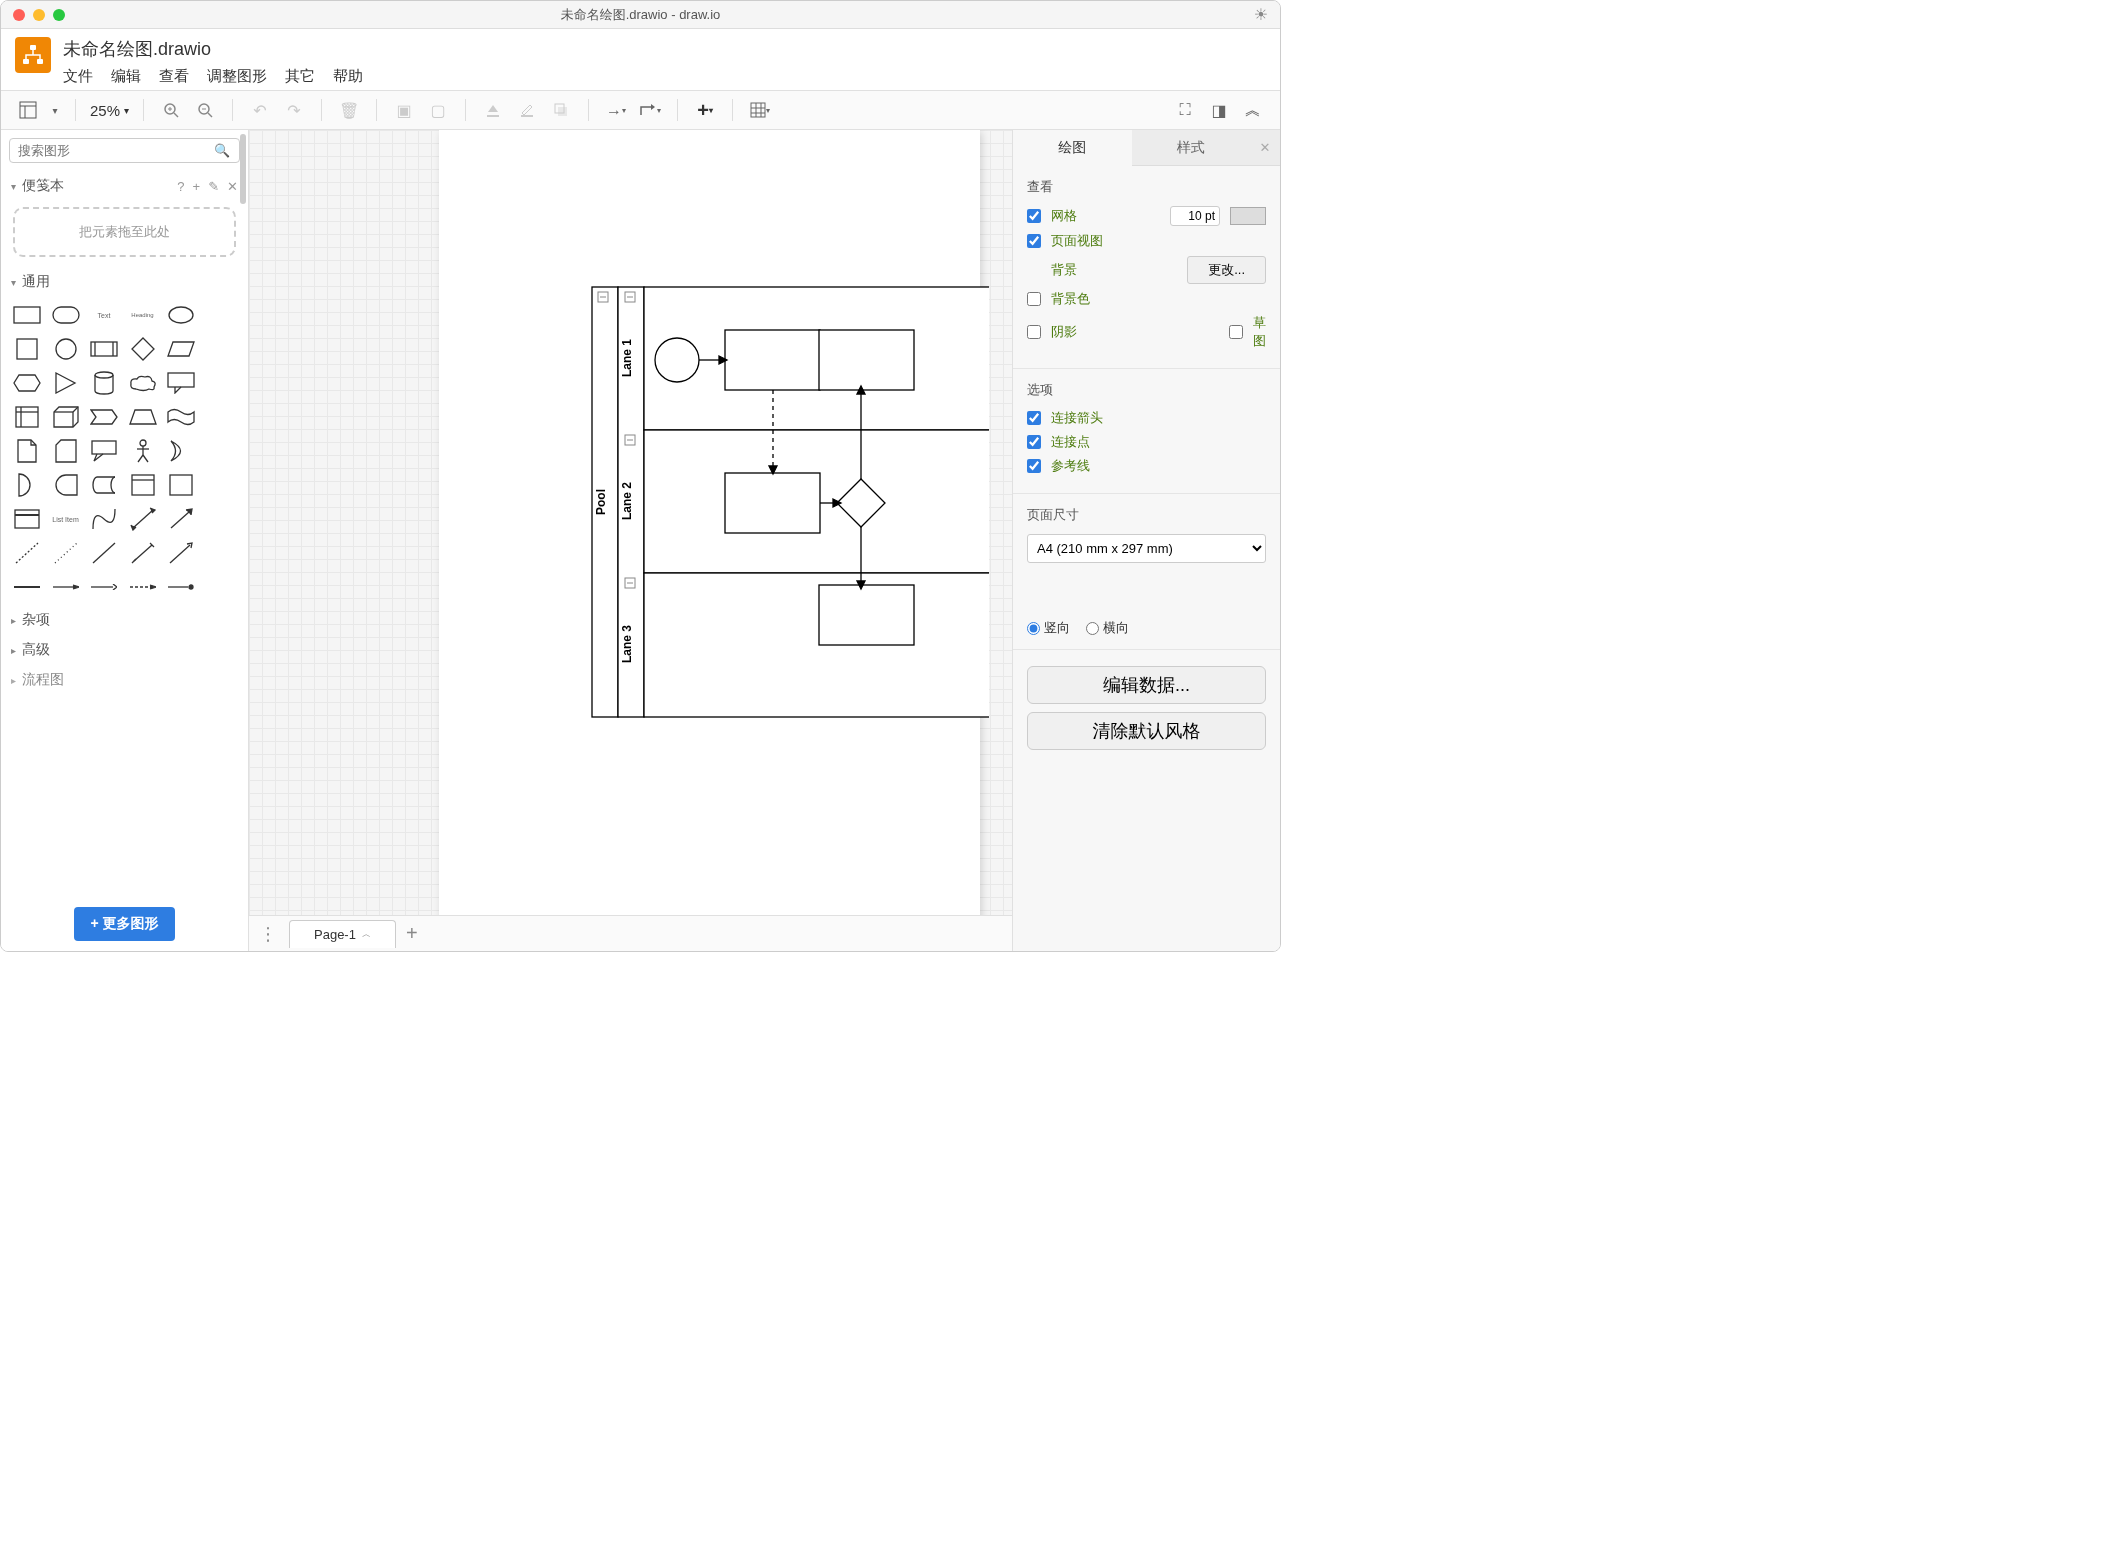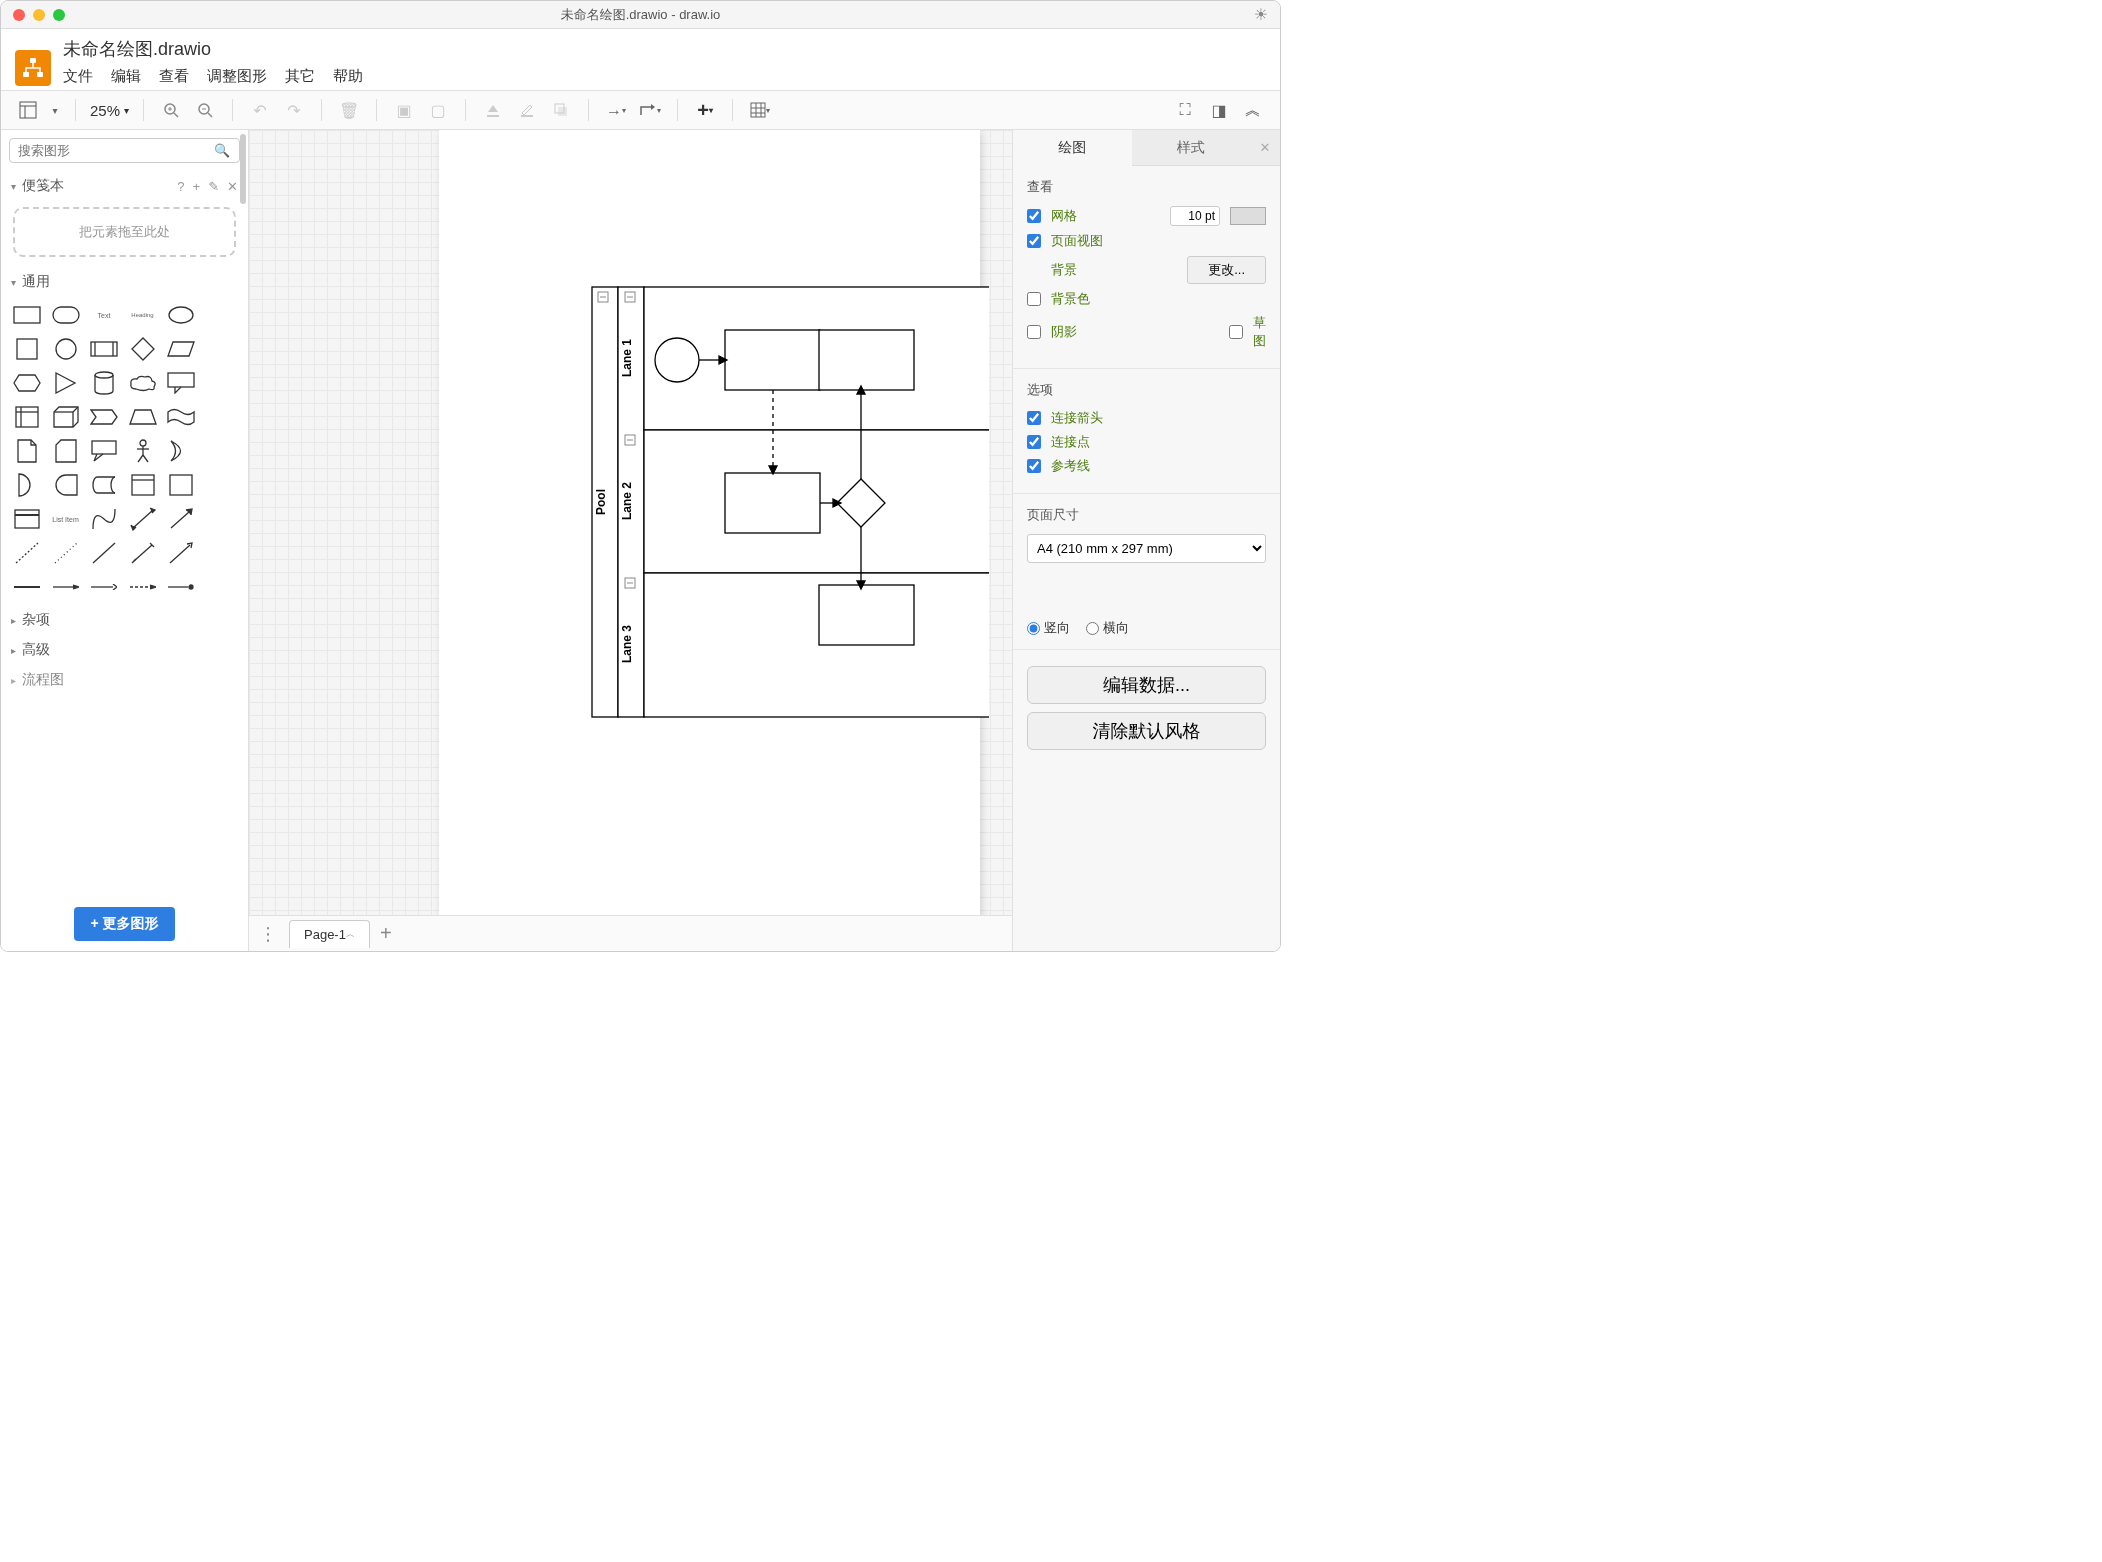--- a/index.html
+++ b/index.html
@@ -7,21 +7,21 @@
 .window { width: 1281px; height: 952px; display: flex; flex-direction: column; border: 1px solid #ccc; border-radius: 8px; overflow: hidden; }
 .titlebar { height: 28px; background: #f5f5f5; display: flex; align-items: center; padding: 7px 12px; position: relative; border-bottom: 1px solid #ddd; }
 .traffic-lights { display: flex; gap: 8px; }
 .tl { width: 12px; height: 12px; border-radius: 50%; }
 .tl-close { background: #ff5f57; }
 .tl-min { background: #febc2e; }
 .tl-max { background: #28c840; }
 .title { position: absolute; left: 50%; transform: translateX(-50%); font-size: 13px; color: #555; }
 .theme-btn { position: absolute; right: 12px; font-size: 16px; color: #888; cursor: pointer; }
 
-.header { display: flex; align-items: flex-end; padding: 8px 14px 4px; gap: 12px; }
+.header { display: flex; align-items: flex-start; padding: 8px 14px 4px; gap: 12px; }
 .app-icon { width: 36px; height: 36px; background: #f08705; border-radius: 4px; display: flex; align-items: center; justify-content: center; }
 .app-icon svg { width: 24px; height: 24px; }
 .header-text { display: flex; flex-direction: column; gap: 2px; }
 .doc-name { font-size: 18px; color: #333; }
 .menubar { display: flex; gap: 18px; font-size: 15px; color: #333; margin-top: 4px; }
 .menubar span { cursor: pointer; }
 
 .toolbar { height: 40px; border-top: 1px solid #e0e0e0; border-bottom: 1px solid #e0e0e0; display: flex; align-items: center; padding: 0 14px; gap: 8px; background: #fafafa; }
 .tb-sep { width: 1px; height: 22px; background: #ddd; margin: 0 6px; }
 .tb-btn { width: 26px; height: 26px; display: flex; align-items: center; justify-content: center; color: #666; cursor: pointer; font-size: 16px; }
@@ -62,21 +62,21 @@
     linear-gradient(90deg, #e8e8e8 1px, transparent 1px),
     linear-gradient(#ddd 1px, transparent 1px),
     linear-gradient(90deg, #ddd 1px, transparent 1px);
   background-size: 13px 13px, 13px 13px, 65px 65px, 65px 65px;
 }
 .page-bg { position: absolute; left: 190px; top: 0; width: 541px; height: 880px; background: #fff; box-shadow: 2px 2px 8px rgba(0,0,0,0.15); }
 .svg-overlay { position: absolute; inset: 0; }
 
 .pagebar { height: 36px; border-top: 1px solid #e0e0e0; background: #fafafa; display: flex; align-items: center; padding: 0 10px; gap: 10px; }
 .pagebar .dots { color: #888; font-size: 18px; letter-spacing: 2px; cursor: pointer; }
-.page-tab { background: #fff; border: 1px solid #ccc; border-bottom: none; padding: 6px 14px; border-radius: 4px 4px 0 0; font-size: 13px; cursor: pointer; display: flex; align-items: center; }
+.page-tab { background: #fff; border: 1px solid #ccc; border-bottom: none; padding: 6px 24px; border-radius: 4px 4px 0 0; font-size: 13px; cursor: pointer; display: flex; align-items: center; gap: 6px;}
 .page-add { color: #888; font-size: 20px; cursor: pointer; }
 
 .sidebar-right { width: 268px; border-left: 1px solid #e0e0e0; background: #f7f7f7; display: flex; flex-direction: column; }
 .right-tabs { display: flex; height: 36px; }
 .rtab { flex: 1; display: flex; align-items: center; justify-content: center; font-size: 14px; cursor: pointer; border-bottom: 1px solid #ddd; background: #ececec; color: #666; }
 .rtab.active { background: #f7f7f7; border-bottom: none; color: #333; }
 .rtab-close { width: 30px; display: flex; align-items: center; justify-content: center; color: #aaa; cursor: pointer; border-bottom: 1px solid #ddd; background: #ececec; }
 
 .panel-section { padding: 12px 14px; border-bottom: 1px solid #e5e5e5; }
 .panel-section h4 { font-size: 13px; font-weight: normal; color: #555; margin-bottom: 10px; }

